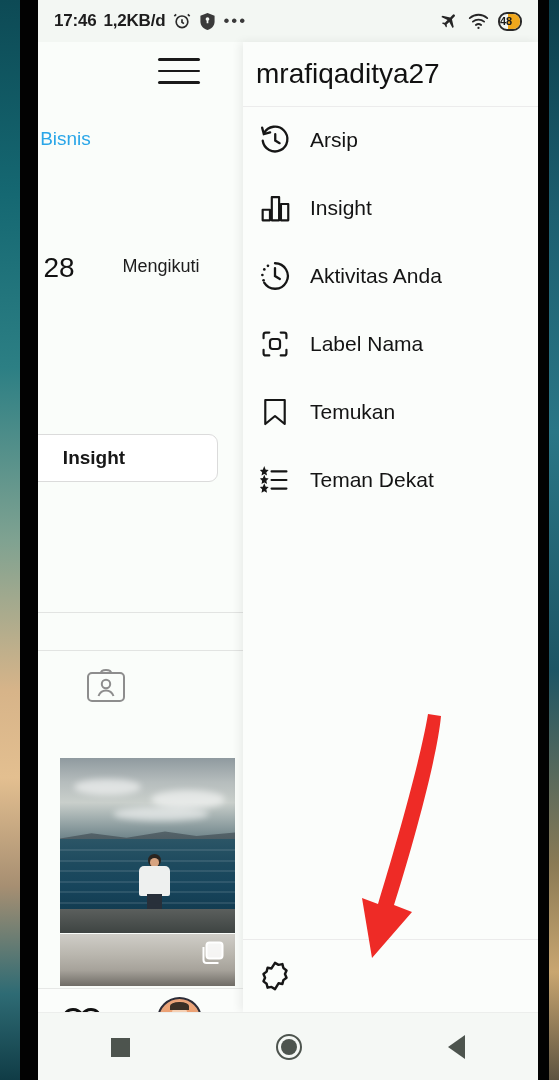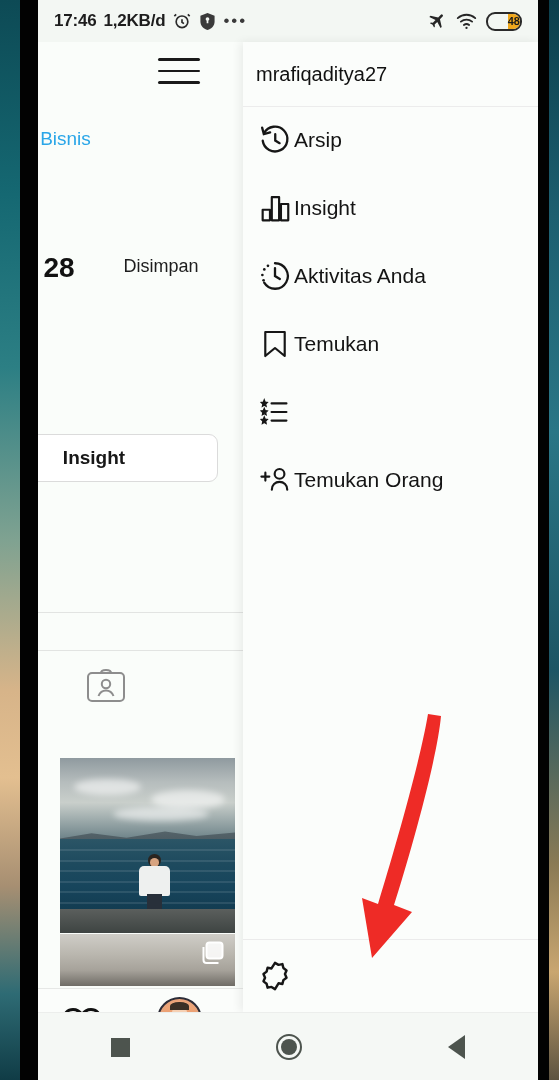--- a/index.html
+++ b/index.html
@@ -20,30 +20,30 @@
   #phone{position:absolute;left:38px;top:0;width:500px;height:1080px;background:#f7faf7;overflow:hidden;}
 
   
   #statusbar{position:absolute;left:0;top:0;width:500px;height:42px;background:#f3f7f3;
     display:flex;align-items:center;justify-content:space-between;padding:0 16px;box-sizing:border-box;}
   .sb-left{display:flex;align-items:center;gap:7px;}
   .sb-right{display:flex;align-items:center;gap:9px;}
   .sb-text{font-size:17px;font-weight:bold;color:#1d1d1d;letter-spacing:-.2px;}
   .sb-ico{display:inline-flex;align-items:center;justify-content:center;}
   .dots{letter-spacing:2px;font-size:17px;color:#3a3a3a;line-height:10px;}
-  .batt{position:relative;width:36px;height:19px;border:2px solid #2a2a2a;border-radius:9px;
-    display:flex;align-items:center;justify-content:flex-end;box-sizing:border-box;overflow:hidden;}
+  .batt{position:relative;width:24px;height:19px;border:2px solid #2a2a2a;border-radius:9px;
+    display:flex;align-items:center;justify-content:flex-start;box-sizing:border-box;overflow:hidden;}
   .batt::after{content:"";position:absolute;right:0;top:0;bottom:0;width:12px;background:#f0a81d;}
   .batt span{position:relative;z-index:2;font-size:11px;font-weight:bold;color:#1b1b1b;}
 
   
   #profile{position:absolute;left:0;top:42px;width:205px;height:1080px;background:#fafdfa;overflow:hidden;}
   .biz-link{position:absolute;left:-38px;top:86px;font-size:19px;color:#2aa6e8;white-space:nowrap;}
   .stat{position:absolute;top:210px;text-align:center;}
-  .stat .num{font-size:28px;font-weight:bold;color:#121212;line-height:32px;}
+  .stat .num{font-size:28px;font-weight:normal;color:#121212;line-height:32px;}
   .stat .lbl{font-size:18px;color:#1d1d1d;line-height:28px;}
   .stat.followers{left:-34px;width:110px;}
   .stat.following{left:48px;width:150px;}
   .insight-btn{position:absolute;left:-68px;top:392px;width:246px;height:46px;border:1px solid #dbdbdb;
     border-radius:9px;background:#fff;display:flex;align-items:center;justify-content:center;}
   .insight-btn span{font-size:19px;color:#171717;font-weight:bold;}
   .divider{position:absolute;left:-10px;width:215px;height:1px;background:#e2e4e2;}
   .tagtab{position:absolute;left:48px;top:627px;width:40px;height:34px;}
 
   
@@ -77,28 +77,28 @@
     border:2.5px solid #2c2c38;box-sizing:border-box;overflow:hidden;background:#e8a37a;}
   .av-bg{position:absolute;inset:2px;border-radius:50%;background:linear-gradient(180deg,#f0a97c 0%,#e89a6c 55%,#2b3447 56%,#20283a 100%);}
   .av-head{position:absolute;left:32%;top:14%;width:36%;height:34%;border-radius:50%;background:#f6d0b3;}
   .av-hair{position:absolute;left:28%;top:8%;width:44%;height:20%;border-radius:50% 50% 0 0;background:#3a3026;}
 
   
   #menu{position:absolute;left:205px;top:42px;width:295px;height:970px;background:#fbfdfb;
     box-shadow:-3px 0 9px rgba(0,0,0,.07);}
   #menu-header{position:absolute;left:0;top:0;width:295px;height:64px;border-bottom:1px solid #ececec;
     display:flex;align-items:center;}
-  #menu-header .title{font-size:20px;color:#111;margin-left:13px;}
+  #menu-header .title{font-size:28px;color:#111;margin-left:13px;}
   .hamburger{position:absolute;left:-85px;top:16px;width:42px;height:30px;}
   .hamburger i{display:block;height:2.5px;background:#1a1a1a;border-radius:2px;margin-bottom:9px;}
 
   .menu-list{position:absolute;left:0;top:64px;width:295px;}
   .menu-item{display:flex;align-items:center;height:68px;padding-left:13px;box-sizing:border-box;}
   .menu-item .mi-icon{width:38px;height:38px;display:flex;align-items:center;justify-content:center;flex:0 0 38px;}
-  .menu-item .mi-label{font-size:21px;color:#141414;margin-left:0;white-space:nowrap;}
+  .menu-item .mi-label{font-size:21px;color:#141414;margin-left:16px;white-space:nowrap;}
 
   #menu-footer{position:absolute;left:0;bottom:0;width:295px;height:72px;border-top:1px solid #ebebeb;}
   #menu-footer .menu-item{height:72px;}
 
   
   #arrow{position:absolute;left:0;top:0;width:559px;height:1080px;pointer-events:none;}
 
   
   #navbar{position:absolute;left:0;top:1012px;width:500px;height:68px;background:#f5f8f5;
     display:flex;align-items:center;justify-content:space-around;border-top:1px solid #eceeec;}
@@ -159,21 +159,21 @@
       </div>
     </div>
 
     <div id="profile">
       <div class="biz-link">nasi Bisnis</div>
 
       <div class="stat followers">
         <div class="num">28</div>
       </div>
       <div class="stat following">
-        <div class="lbl">Disimpan</div>
+        <div class="lbl">Mengikuti</div>
       </div>
 
       <div class="insight-btn">
         <span>Insight</span>
       </div>
 
       <div class="divider" style="top:570px"></div>
       <div class="divider" style="top:608px"></div>
 
       <div class="tagtab">
@@ -272,51 +272,51 @@
               <circle cx="5.2" cy="8.6" r="1.1" fill="#161616" stroke="none"></circle>
               <circle cx="3.6" cy="13.2" r="1.1" fill="#161616" stroke="none"></circle>
               <circle cx="4.6" cy="17.6" r="1.1" fill="#161616" stroke="none"></circle>
               <circle cx="8.2" cy="5.6" r="1.1" fill="#161616" stroke="none"></circle>
               <path d="M14 7.5V14l4 2.4"></path>
             </svg>
           </span>
           <span class="mi-label">Aktivitas Anda</span>
         </div>
 
+        <div class="menu-item">
+          <span class="mi-icon">
+            <svg width="32" height="32" viewBox="0 0 28 28" fill="none" stroke="#161616" stroke-width="1.9" stroke-linecap="round">
+              <path d="M4 9V6a2 2 0 0 1 2-2h3M19 4h3a2 2 0 0 1 2 2v3M24 19v3a2 2 0 0 1-2 2h-3M9 24H6a2 2 0 0 1-2-2v-3"></path>
+              <rect x="9.6" y="9.6" width="8.8" height="8.8" rx="2.4"></rect>
+            </svg>
+          </span>
+          <span class="mi-label">Label Nama</span>
+        </div>
 
         <div class="menu-item">
           <span class="mi-icon">
             <svg width="32" height="32" viewBox="0 0 28 28" fill="none" stroke="#161616" stroke-width="1.9" stroke-linejoin="round">
               <path d="M5.5 3.5h17v21l-8.5-7-8.5 7z"></path>
             </svg>
           </span>
           <span class="mi-label">Temukan</span>
         </div>
 
         <div class="menu-item">
           <span class="mi-icon">
             <svg width="32" height="32" viewBox="0 0 28 28" fill="none" stroke="#161616" stroke-width="1.9" stroke-linecap="round">
               <path d="M11 6.5h13M11 14h13M11 21.5h13"></path>
               <path d="M4.6 3.2l.8 2 2 .3-1.5 1.5.4 2.1-1.7-1-1.7 1 .4-2.1L1.8 5.5l2-.3z" fill="#161616" stroke-width="1"></path>
               <path d="M4.6 10.7l.8 2 2 .3-1.5 1.5.4 2.1-1.7-1-1.7 1 .4-2.1L1.8 13l2-.3z" fill="#161616" stroke-width="1"></path>
               <path d="M4.6 18.2l.8 2 2 .3-1.5 1.5.4 2.1-1.7-1-1.7 1 .4-2.1-1.5-1.5 2-.3z" fill="#161616" stroke-width="1"></path>
             </svg>
           </span>
-        </div>
-
-        <div class="menu-item">
-          <span class="mi-icon">
-            <svg width="34" height="32" viewBox="0 0 30 28" fill="none" stroke="#161616" stroke-width="1.9" stroke-linecap="round">
-              <path d="M3 11h7M6.5 7.5v7"></path>
-              <circle cx="19" cy="8.6" r="4.3"></circle>
-              <path d="M12.2 22.5c0-4.1 3-6.8 6.8-6.8s6.8 2.7 6.8 6.8"></path>
-            </svg>
-          </span>
-          <span class="mi-label">Temukan Orang</span>
-        </div>
+          <span class="mi-label">Teman Dekat</span>
+        </div>
+
 
       </div>
 
       <div id="menu-footer">
         <div class="menu-item">
           <span class="mi-icon">
             <svg width="34" height="34" viewBox="0 0 28 28" fill="none" stroke="#161616" stroke-width="2" stroke-linejoin="round">
               <path d="M14 3.2l2.9 1.6 3.2-.6.8 3.2 2.6 2-1.3 3 1.3 3-2.6 2-.8 3.2-3.2-.6L14 24.8l-2.9-1.8-3.2.6-.8-3.2-2.6-2 1.3-3-1.3-3 2.6-2 .8-3.2 3.2.6z"></path>
             </svg>
           </span>

